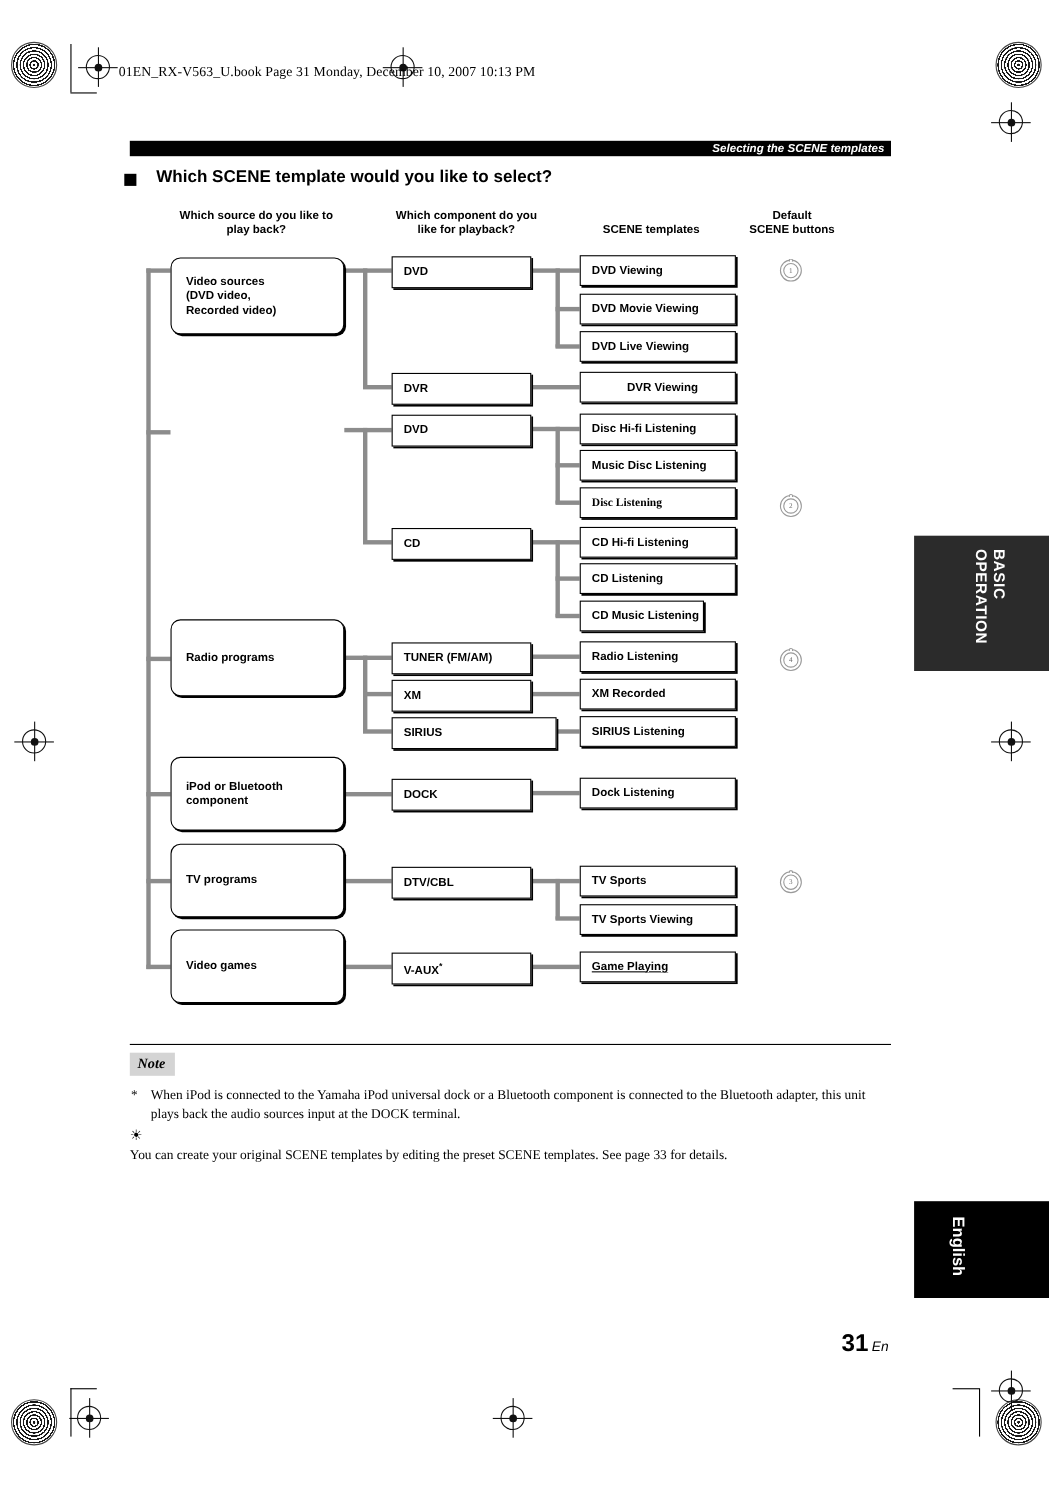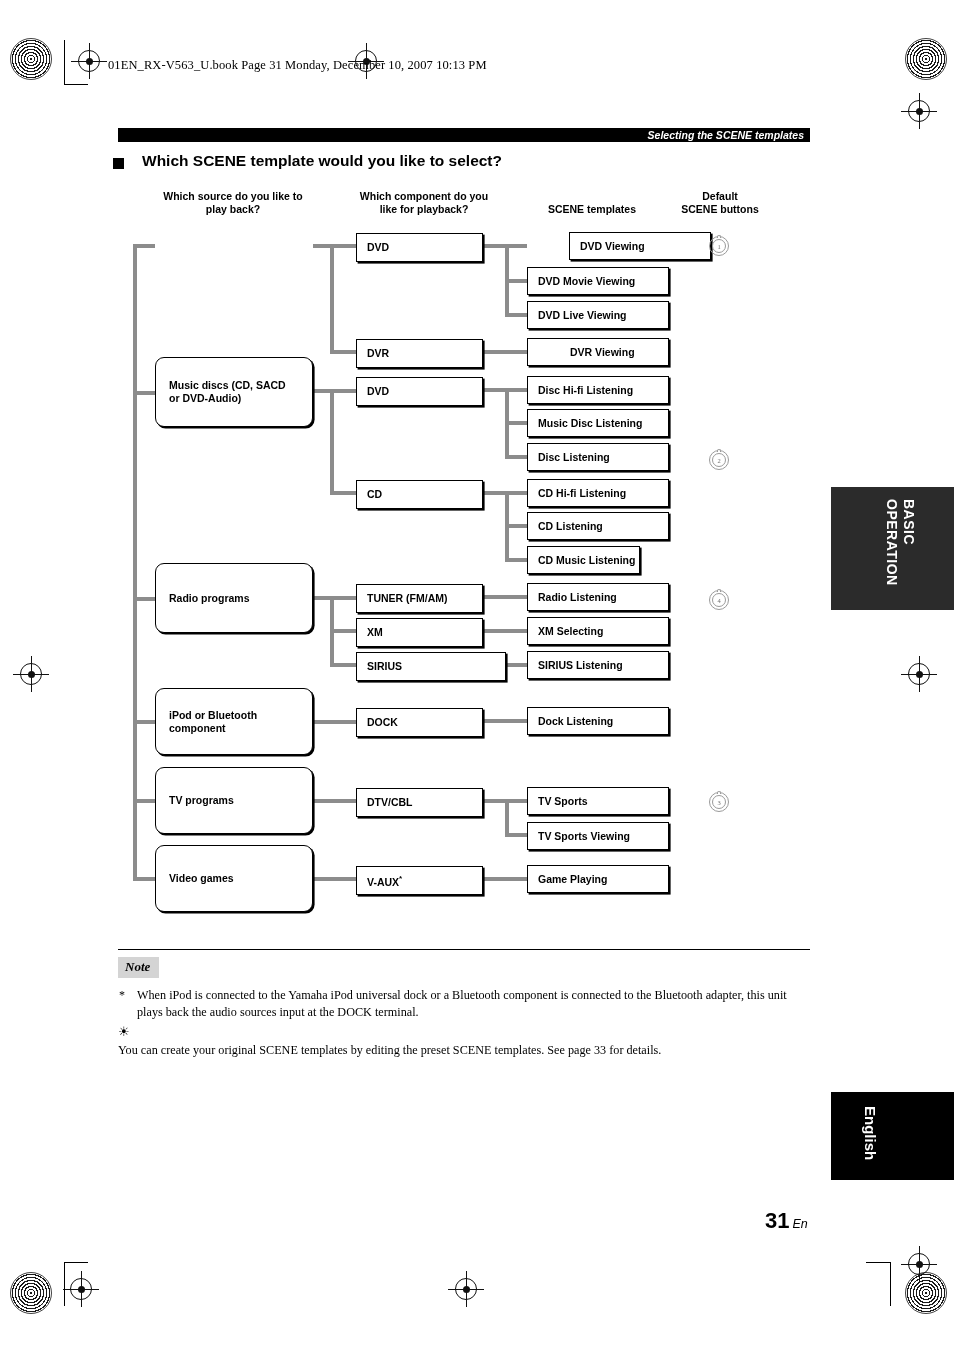--- a/index.html
+++ b/index.html
@@ -356,23 +356,24 @@
   <div class="conn" style="left:483px;top:663px;width:44px;height:4px;"></div>
 
   <div class="conn" style="left:483px;top:719px;width:44px;height:4px;"></div>
 
   <div class="conn" style="left:483px;top:799px;width:44px;height:4px;"></div>
   <div class="conn" style="left:505px;top:799px;width:4px;height:37px;"></div>
   <div class="conn" style="left:505px;top:833px;width:22px;height:4px;"></div>
 
   <div class="conn" style="left:483px;top:877px;width:44px;height:4px;"></div>
 
-  <div class="node src" style="left:155px;top:357px;width:158px;height:70px;">
-    <span class="lbl">Music discs (CD, SACD
-or DVD-Audio)</span>
+  <div class="node src" style="left:155px;top:234px;width:158px;height:70px;">
+    <span class="lbl">Video sources
+(DVD video,
+Recorded video)</span>
   </div>
   <div class="node src" style="left:155px;top:563px;width:158px;height:70px;">
     <span class="lbl">Radio programs</span>
   </div>
   <div class="node src" style="left:155px;top:767px;width:158px;height:67px;">
     <span class="lbl">TV programs</span>
   </div>
   <div class="node src" style="left:155px;top:688px;width:158px;height:67px;">
     <span class="lbl">iPod or Bluetooth
 component</span>
@@ -405,69 +406,69 @@
   <div class="node sq" style="left:356px;top:708px;width:127px;height:29px;">
     <span class="lbl">DOCK</span>
   </div>
   <div class="node sq" style="left:356px;top:788px;width:127px;height:29px;">
     <span class="lbl">DTV/CBL</span>
   </div>
   <div class="node sq" style="left:356px;top:866px;width:127px;height:29px;">
     <span class="lbl"><span>V-AUX</span><span class="sup">*</span></span>
   </div>
 
-  <div class="node sq" style="left:527px;top:232px;width:142px;height:28px;margin-left:42px;">
+  <div class="node sq" style="left:527px;top:232px;width:142px;height:28px;">
     <span class="lbl">DVD Viewing</span>
   </div>
   <div class="node sq" style="left:527px;top:267px;width:142px;height:28px;">
     <span class="lbl">DVD Movie Viewing</span>
   </div>
   <div class="node sq" style="left:527px;top:301px;width:142px;height:28px;">
     <span class="lbl">DVD Live Viewing</span>
   </div>
   <div class="node sq" style="left:527px;top:338px;width:142px;height:28px;padding-left:32px;">
     <span class="lbl">DVR Viewing</span>
   </div>
   <div class="node sq" style="left:527px;top:376px;width:142px;height:28px;">
     <span class="lbl">Disc Hi-fi Listening</span>
   </div>
   <div class="node sq" style="left:527px;top:409px;width:142px;height:28px;">
     <span class="lbl">Music Disc Listening</span>
   </div>
-  <div class="node sq" style="left:527px;top:443px;width:142px;height:28px;">
+  <div class="node sq" style="left:527px;top:443px;width:142px;height:28px;font-family:Liberation Serif, serif;">
     <span class="lbl">Disc Listening</span>
   </div>
   <div class="node sq" style="left:527px;top:479px;width:142px;height:28px;">
     <span class="lbl">CD Hi-fi Listening</span>
   </div>
   <div class="node sq" style="left:527px;top:512px;width:142px;height:28px;">
     <span class="lbl">CD Listening</span>
   </div>
   <div class="node sq" style="left:527px;top:546px;width:113px;height:28px;">
     <span class="lbl">CD Music Listening</span>
   </div>
   <div class="node sq" style="left:527px;top:583px;width:142px;height:28px;text-align:right;">
     <span class="lbl">Radio Listening</span>
   </div>
   <div class="node sq" style="left:527px;top:617px;width:142px;height:28px;">
-    <span class="lbl">XM Selecting</span>
+    <span class="lbl">XM Recorded</span>
   </div>
   <div class="node sq" style="left:527px;top:651px;width:142px;height:28px;">
     <span class="lbl">SIRIUS Listening</span>
   </div>
   <div class="node sq" style="left:527px;top:707px;width:142px;height:28px;">
     <span class="lbl">Dock Listening</span>
   </div>
   <div class="node sq" style="left:527px;top:787px;width:142px;height:28px;">
     <span class="lbl">TV Sports</span>
   </div>
   <div class="node sq" style="left:527px;top:822px;width:142px;height:28px;">
     <span class="lbl">TV Sports Viewing</span>
   </div>
-  <div class="node sq" style="left:527px;top:865px;width:142px;height:28px;">
+  <div class="node sq" style="left:527px;top:865px;width:142px;height:28px;text-decoration:underline;">
     <span class="lbl">Game Playing</span>
   </div>
 
   <div class="scenebtn" style="left:709px;top:236px;">
     <span class="nub"></span>
     <span class="inner">1</span>
   </div>
   <div class="scenebtn" style="left:709px;top:450px;">
     <span class="nub"></span>
     <span class="inner">2</span>

